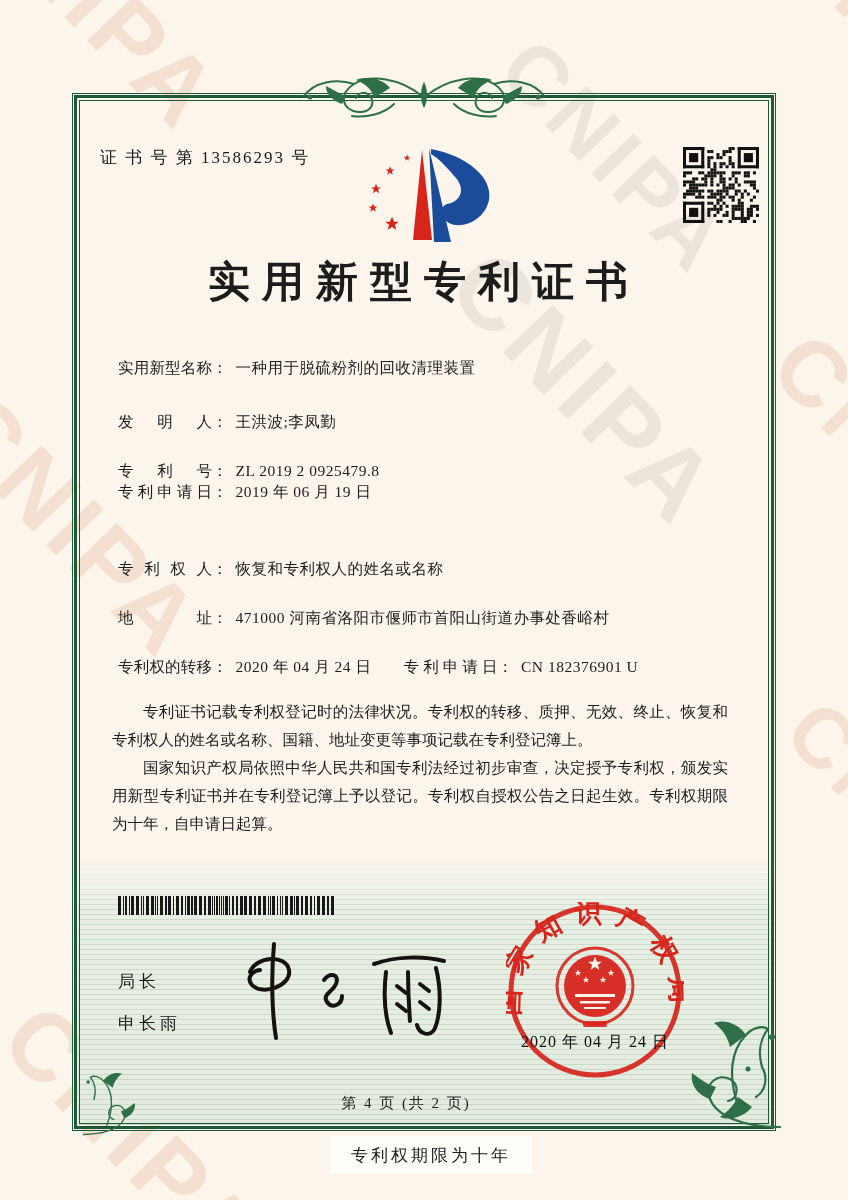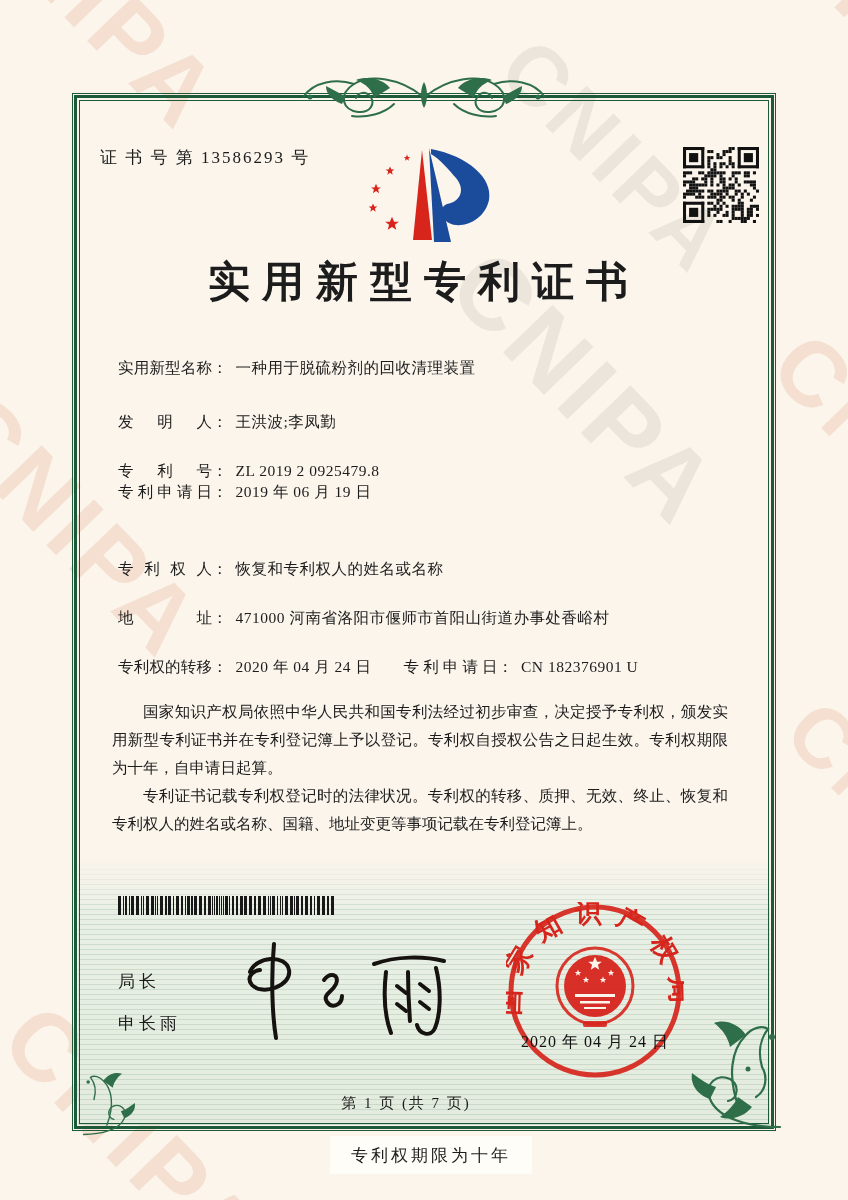--- a/index.html
+++ b/index.html
@@ -425,22 +425,22 @@
     <span class="lab">专利权人</span><span class="colon">：</span><span class="val">恢复和专利权人的姓名或名称</span>
   </div>
   <div class="field f6">
     <span class="lab">地址</span><span class="colon">：</span><span class="val">471000 河南省洛阳市偃师市首阳山街道办事处香峪村</span>
   </div>
   <div class="field f7">
     <span class="lab">专利权的转移</span><span class="colon">：</span><span class="val val-fixed">2020 年 04 月 24 日</span><span class="lab">专利申请日</span><span class="colon">：</span><span class="val">CN 182376901 U</span>
   </div>
 
   <div class="body-text">
+    <p>专利证书记载专利权登记时的法律状况。专利权的转移、质押、无效、终止、恢复和专利权人的姓名或名称、国籍、地址变更等事项记载在专利登记簿上。</p>
     <p>国家知识产权局依照中华人民共和国专利法经过初步审查，决定授予专利权，颁发实用新型专利证书并在专利登记簿上予以登记。专利权自授权公告之日起生效。专利权期限为十年，自申请日起算。</p>
-    <p>专利证书记载专利权登记时的法律状况。专利权的转移、质押、无效、终止、恢复和专利权人的姓名或名称、国籍、地址变更等事项记载在专利登记簿上。</p>
   </div>
 
   <div class="barcode" id="barcode">
       <span style="width: 3px; background: rgb(24, 24, 24); margin-right: 2px;"></span>
       <span style="width: 1px; background: rgb(24, 24, 24); margin-right: 1px;"></span>
       <span style="width: 2px; background: rgb(24, 24, 24); margin-right: 2px;"></span>
       <span style="width: 1px; background: rgb(24, 24, 24); margin-right: 1px;"></span>
       <span style="width: 3px; background: rgb(24, 24, 24); margin-right: 2px;"></span>
       <span style="width: 3px; background: rgb(24, 24, 24); margin-right: 2px;"></span>
       <span style="width: 1px; background: rgb(24, 24, 24); margin-right: 1px;"></span>
@@ -532,16 +532,16 @@
         <path transform="translate(105,71) scale(0.34)" d="M0,-10 L2.94,-3.09 L9.51,-3.09 L4.05,1.18 L5.88,8.09 L0,4 L-5.88,8.09 L-4.05,1.18 L-9.51,-3.09 L-2.94,-3.09 Z"></path>
         <rect x="69" y="92" width="40" height="3"></rect>
         <rect x="74" y="99" width="30" height="2.5"></rect>
         <rect x="78" y="105" width="22" height="2"></rect>
       </g>
       <rect x="77" y="119" width="24" height="6" rx="2" fill="#d6251c" opacity="0.9"></rect>
     </g>
   </svg>
   <div class="seal-date">2020 年 04 月 24 日</div>
 
-  <div class="page-info">第 1 页 (共 7 页)</div>
+  <div class="page-info">第 4 页 (共 2 页)</div>
   <div class="cont-note">专利权期限为十年</div>
 
 </div>
 
 </body></html>

